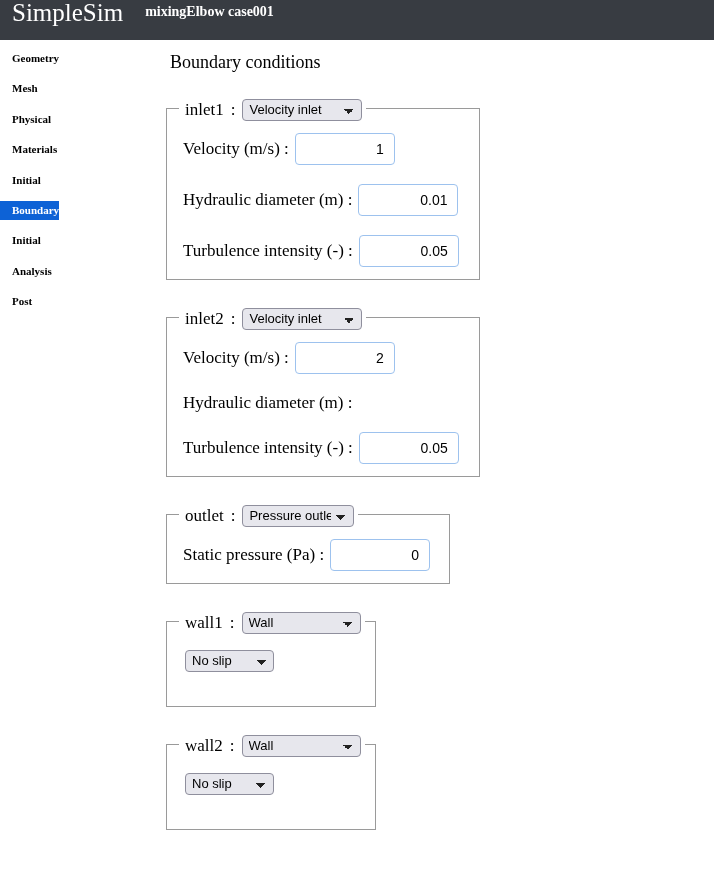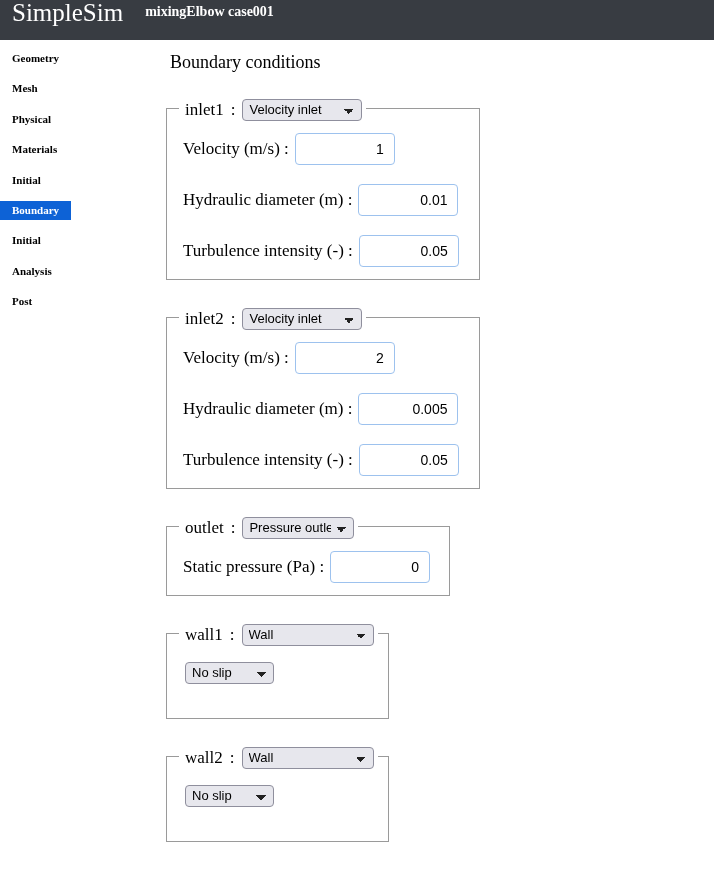--- a/index.html
+++ b/index.html
@@ -61,21 +61,20 @@
     line-height: 1.22;
     cursor: pointer;
     width: max-content;
     min-width: 0;
     white-space: nowrap;
     font-weight: bold;
   }
   .nav-item.active {
     background: #0d62d6;
     color: #ffffff;
-    padding-right: 12px;
   }
 
   
   .main {
     flex: 1 1 auto;
     padding-top: 12px;
     padding-left: 6px;
     position: relative;
   }
   .section-title {
@@ -126,21 +125,21 @@
       linear-gradient(135deg, #222 50%, transparent 50%);
     background-position:
       calc(100% - 12px) 9px,
       calc(100% - 7px) 9px;
     background-size: 5px 5px, 5px 5px;
     background-repeat: no-repeat;
     cursor: pointer;
   }
   select.ui-select.w-type   { width: 120px; }
   select.ui-select.w-type-p { width: 112px; }
-  select.ui-select.w-wall   { width: 132px; }
+  select.ui-select.w-wall   { width: 119px; }
   select.ui-select.w-slip   { width: 89px; }
 
   
   .row {
     display: flex;
     align-items: center;
     margin: 19px 0 0 4px;
   }
   .row:first-of-type { margin-top: 6px; }
   .row .lbl {
@@ -225,21 +224,20 @@
           <option>Wall</option>
         </select>
       </legend>
 
       <div class="row">
         <span class="lbl">Velocity (m/s) :</span>
         <input class="num" type="text" value="2" style="">
       </div>
       <div class="row">
         <span class="lbl">Hydraulic diameter (m) :</span>
-        <input class="num" type="text" value="0.005" style="">
       </div>
       <div class="row">
         <span class="lbl">Turbulence intensity (-) :</span>
         <input class="num" type="text" value="0.05" style="">
       </div>
     </fieldset>
 
     <fieldset class="bc mid">
       <legend>
         <span class="legend-name">outlet</span>

